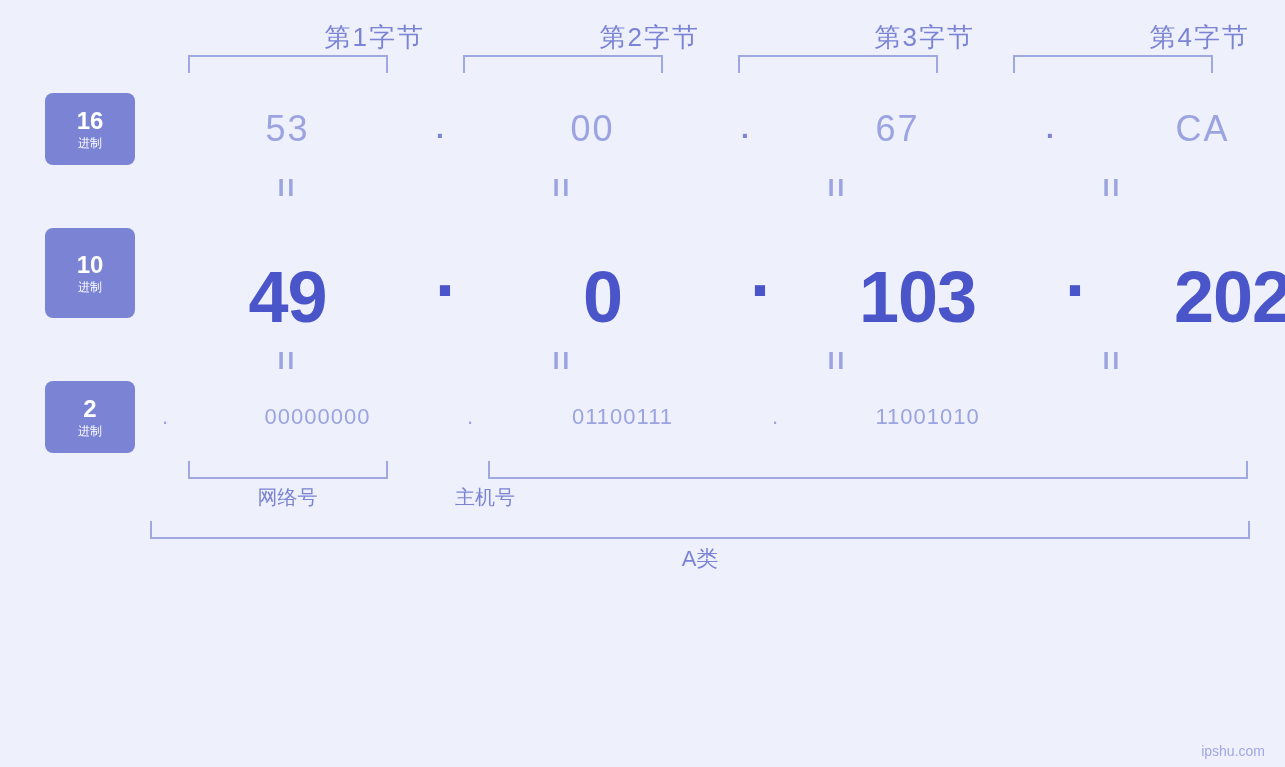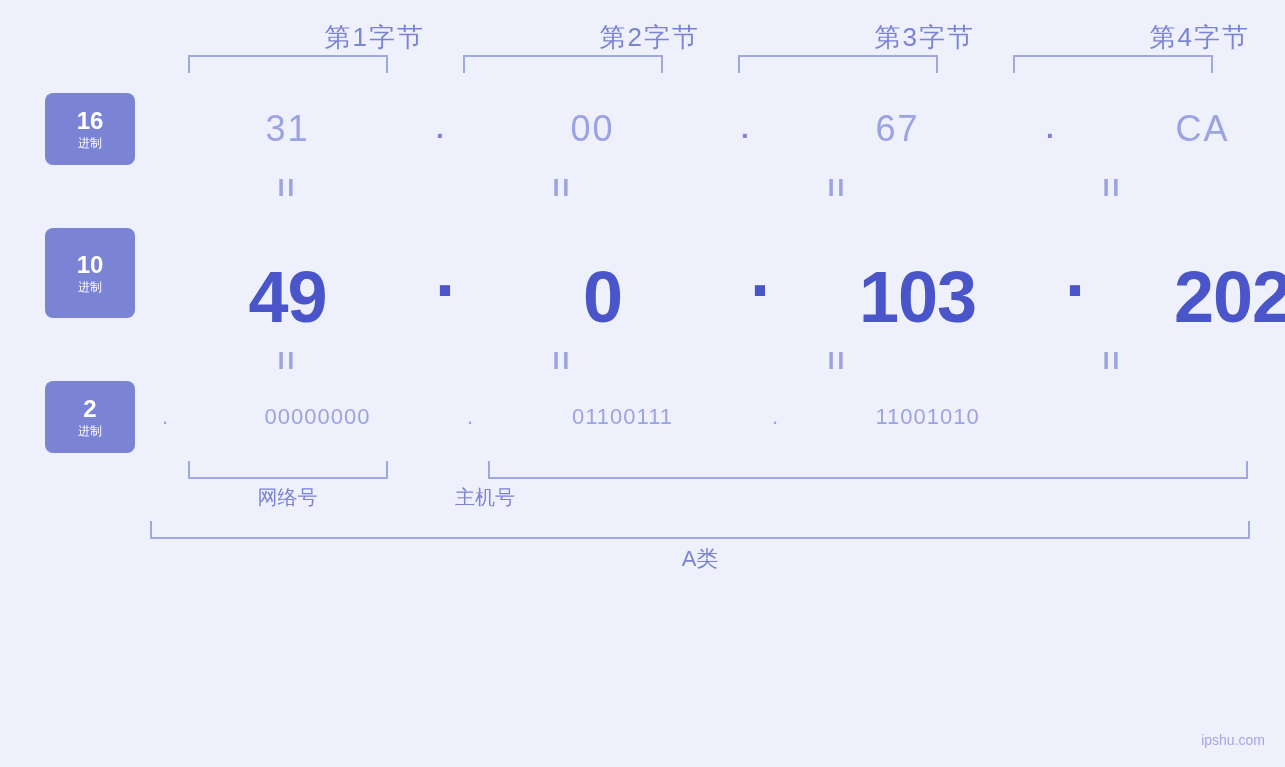--- a/index.html
+++ b/index.html
@@ -233,21 +233,21 @@
     }
 
     .aclass-label {
       color: #7b83d4;
       font-size: 22px;
     }
 
     
     .watermark {
       position: absolute;
-      bottom: 19px;
+      bottom: 8px;
       right: 20px;
       color: #a0a8e0;
       font-size: 14px;
     }
 
     
     .dot-sep-dec {
       color: #4a55c9;
       font-size: 72px;
       font-weight: bold;
@@ -297,21 +297,21 @@
     </div>
   </div>
 
   <div class="data-row hex-row" style="margin-top: 10px;">
     <div class="row-label">
       <span class="num">16</span>
       <span class="unit">进制</span>
     </div>
     <div class="data-cells">
       <div class="cell">
-        <span class="hex-val">31</span>
+        <span class="hex-val">53</span>
       </div>
       <span class="dot-sep">.</span>
       <div class="cell">
         <span class="hex-val">00</span>
       </div>
       <span class="dot-sep">.</span>
       <div class="cell">
         <span class="hex-val">67</span>
       </div>
       <span class="dot-sep">.</span>

